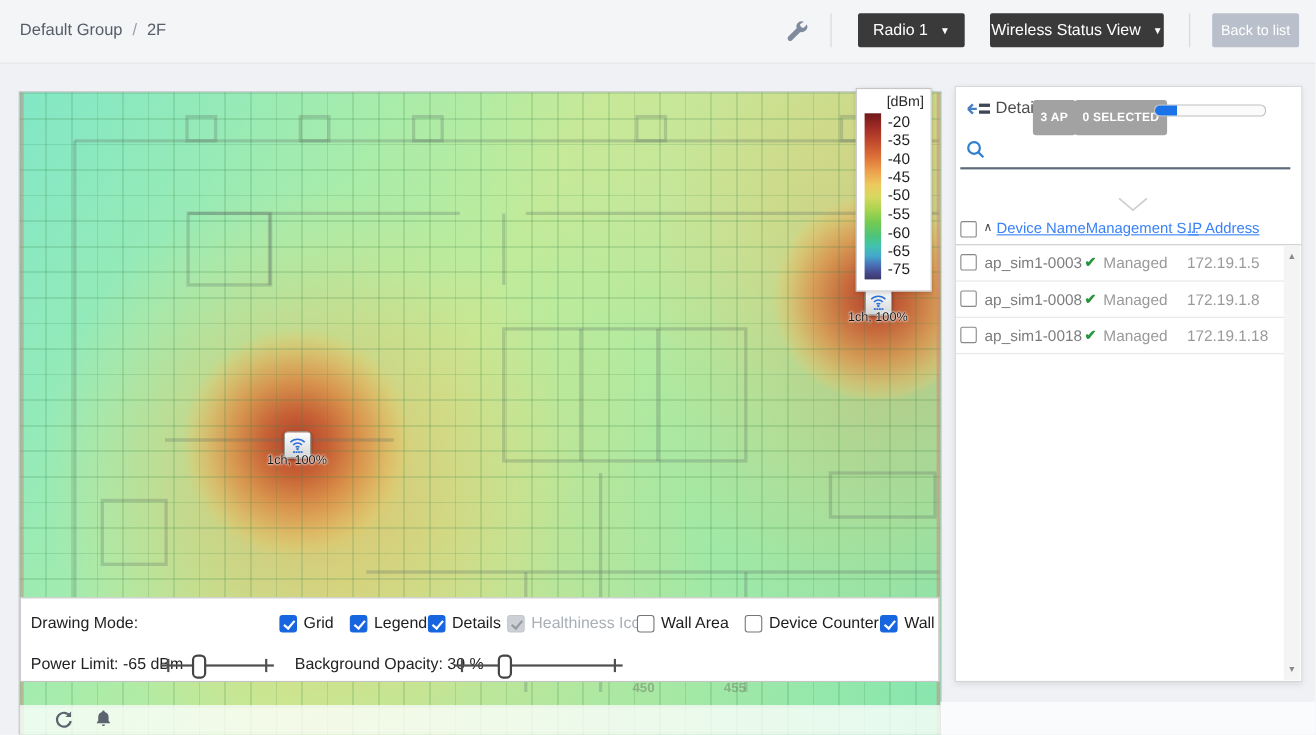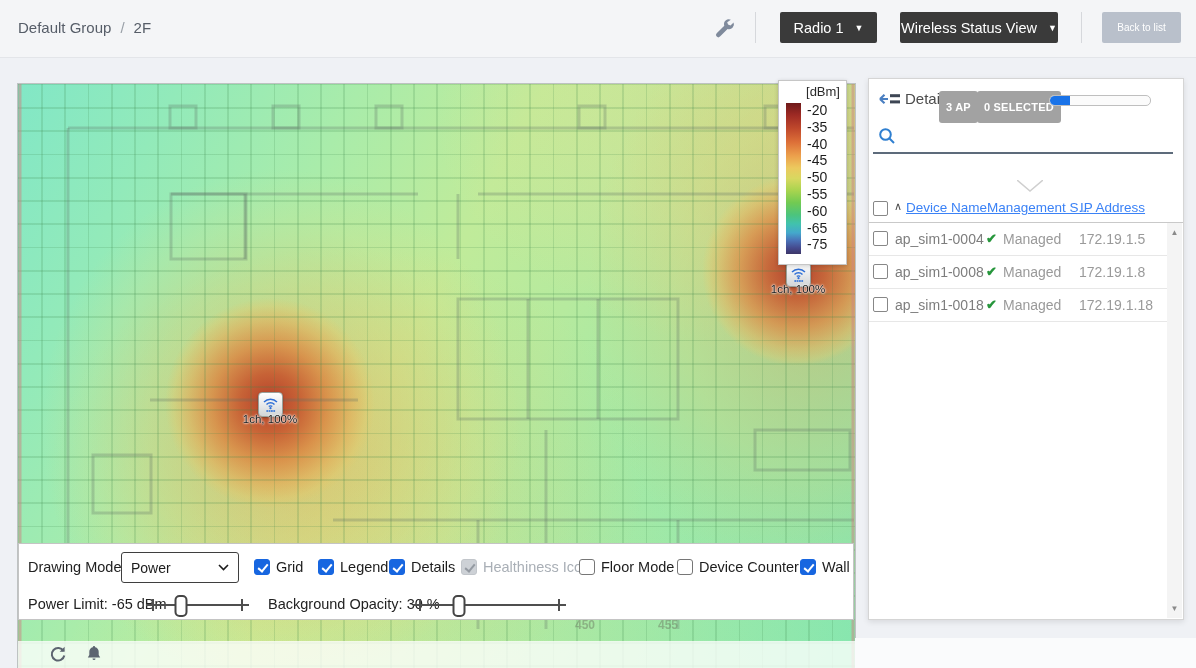--- a/index.html
+++ b/index.html
@@ -9,21 +9,21 @@
   
   .topbar{position:absolute;left:0;top:0;width:1196px;height:57px;background:#f4f5f7;border-bottom:1px solid #e3e5e9;}
   .breadcrumb{position:absolute;left:18px;top:19px;font-size:15px;color:#565d68;display:flex;gap:9px;text-align:center;}
   .crumb-sep{color:#9aa0a8;}
   .wrench{position:absolute;left:714px;top:17px;width:22px;height:22px;}
   .vsep{position:absolute;top:12px;width:1px;height:31px;background:#d6d8dc;}
   .btn-dark{position:absolute;top:12px;height:31px;background:#3a3a3a;color:#fff;font-size:14.5px;
     display:flex;align-items:center;justify-content:center;gap:11px;border-radius:2px;cursor:pointer;}
   .btn-dark .arrow{font-size:9px;position:relative;top:0px;}
   .btn-back{position:absolute;left:1102px;top:12px;width:79px;height:31px;background:#b9c0cb;color:#fff;
-    font-size:10px;display:flex;align-items:center;justify-content:center;border-radius:2px;cursor:pointer;}
+    font-size:13px;display:flex;align-items:center;justify-content:center;border-radius:2px;cursor:pointer;}
   
   .map{position:absolute;left:18px;top:84px;width:837px;height:584px;outline:1px solid rgba(150,155,152,.55);
     background:
       radial-gradient(circle 105px at 252px 319px, rgba(178,55,38,.95) 0%, rgba(198,84,44,.88) 28%, rgba(220,126,58,.72) 55%, rgba(231,166,80,.5) 78%, rgba(234,196,100,.28) 92%, rgba(234,214,120,0) 100%),
       radial-gradient(circle 95px at 779px 187px, rgba(175,54,38,.93) 0%, rgba(198,86,46,.85) 30%, rgba(222,130,62,.68) 60%, rgba(232,172,86,.45) 82%, rgba(235,200,106,.25) 94%, rgba(235,210,120,0) 100%),
       radial-gradient(ellipse 240px 260px at 262px 345px, rgba(231,160,82,.5) 0%, rgba(234,196,104,.32) 55%, rgba(236,216,120,.16) 80%, rgba(236,216,120,0) 100%),
       radial-gradient(ellipse 300px 230px at 330px 390px, rgba(233,190,100,.25) 0%, rgba(233,190,100,0) 100%),
       radial-gradient(ellipse 230px 300px at 800px 210px, rgba(230,158,84,.45) 0%, rgba(234,196,106,.28) 60%, rgba(234,196,106,0) 100%),
       radial-gradient(ellipse 420px 240px at 837px 40px, rgba(238,208,120,.5) 0%, rgba(240,220,140,.25) 60%, rgba(240,220,140,0) 100%),
       radial-gradient(ellipse 500px 300px at 520px 640px, rgba(230,230,140,.25) 0%, rgba(230,230,140,0) 100%),
@@ -225,46 +225,40 @@
       </svg>
       <svg class="tool-ic" style="left:66px" viewBox="0 0 20 20">
         <path d="M8.8 3.2a1.2 1.2 0 0 1 2.4 0c2.3.5 3.5 2.3 3.5 4.6v3.2l1.5 2.4H3.8l1.5-2.4V7.8c0-2.3 1.2-4.1 3.5-4.6z" fill="#5c6470"></path>
         <path d="M8.5 14.6a1.5 1.5 0 0 0 3 0z" fill="#5c6470"></path>
       </svg>
     </div>
   </div>
 
   <div class="controls">
     <div class="dm-label">Drawing Mode:</div>
-    <div class="dm-select">
-      <span>Power</span>
-      <svg width="11" height="7" viewBox="0 0 11 7">
-        <path d="M1 1 L5.5 5.5 L10 1" fill="none" stroke="#1c1c1c" stroke-width="1.6"></path>
-      </svg>
-    </div>
 
     <div class="cb-group" style="left:235px">
       <span class="cbx checked"></span>
       <span class="cb-label">Grid</span>
     </div>
     <div class="cb-group" style="left:299px">
       <span class="cbx checked"></span>
       <span class="cb-label">Legend</span>
     </div>
     <div class="cb-group" style="left:370px">
       <span class="cbx checked"></span>
       <span class="cb-label">Details</span>
     </div>
     <div class="cb-group disabled" style="left:442px">
       <span class="cbx checked"></span>
       <span class="cb-label">Healthiness Icon</span>
     </div>
     <div class="cb-group" style="left:560px">
       <span class="cbx"></span>
-      <span class="cb-label">Floor Mode</span>
+      <span class="cb-label">Wall Area</span>
     </div>
     <div class="cb-group" style="left:658px">
       <span class="cbx"></span>
       <span class="cb-label">Device Counter</span>
     </div>
     <div class="cb-group" style="left:781px">
       <span class="cbx checked"></span>
       <span class="cb-label">Wall</span>
     </div>
 
@@ -311,21 +305,21 @@
     <div class="thead">
       <span class="tcb" style="left:4px;top:5px"></span>
       <span class="sort-ic">∧</span>
       <span class="th" style="left:37px">Device Name</span>
       <span class="th" style="left:118px">Management S...</span>
       <span class="th" style="left:211px">IP Address</span>
     </div>
 
     <div class="trow" style="top:144px">
       <span class="tcb" style="left:4px;top:8px"></span>
-      <span class="cell c-name">ap_sim1-0004</span>
+      <span class="cell c-name">ap_sim1-0003</span>
       <span class="cell c-check">✔</span>
       <span class="cell c-status">Managed</span>
       <span class="cell c-ip">172.19.1.5</span>
     </div>
     <div class="trow" style="top:177px">
       <span class="tcb" style="left:4px;top:8px"></span>
       <span class="cell c-name">ap_sim1-0008</span>
       <span class="cell c-check">✔</span>
       <span class="cell c-status">Managed</span>
       <span class="cell c-ip">172.19.1.8</span>

